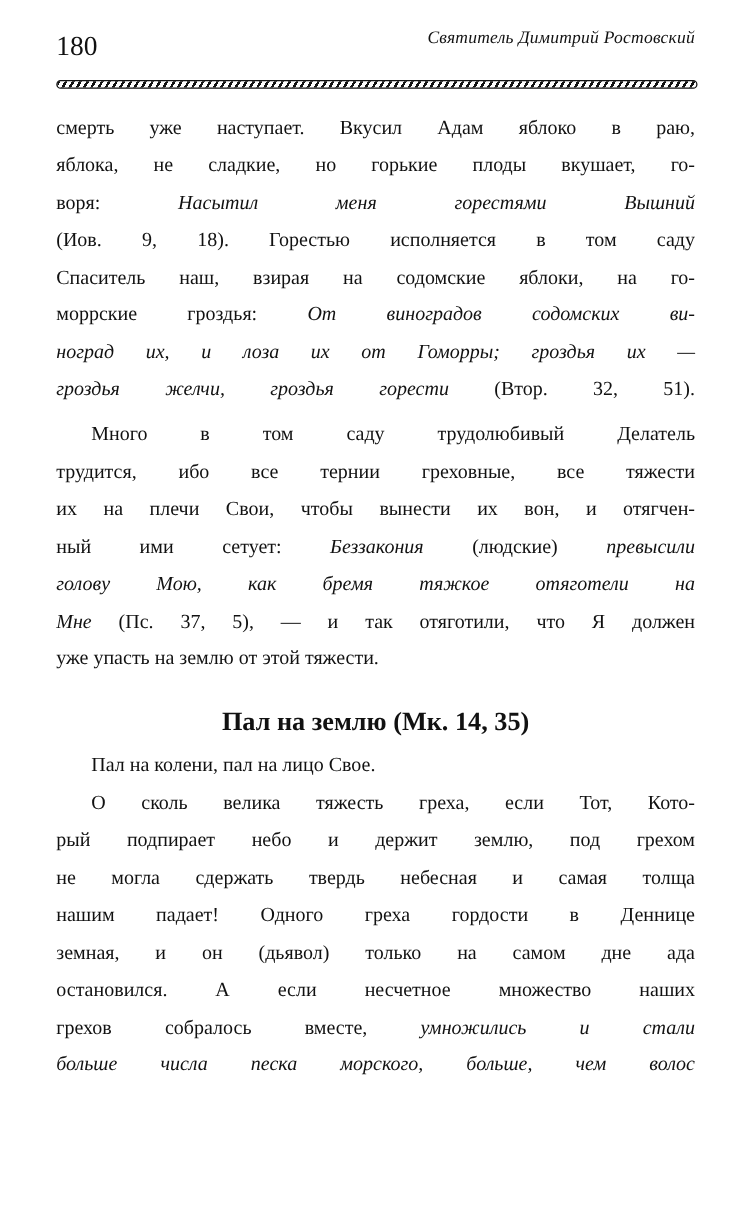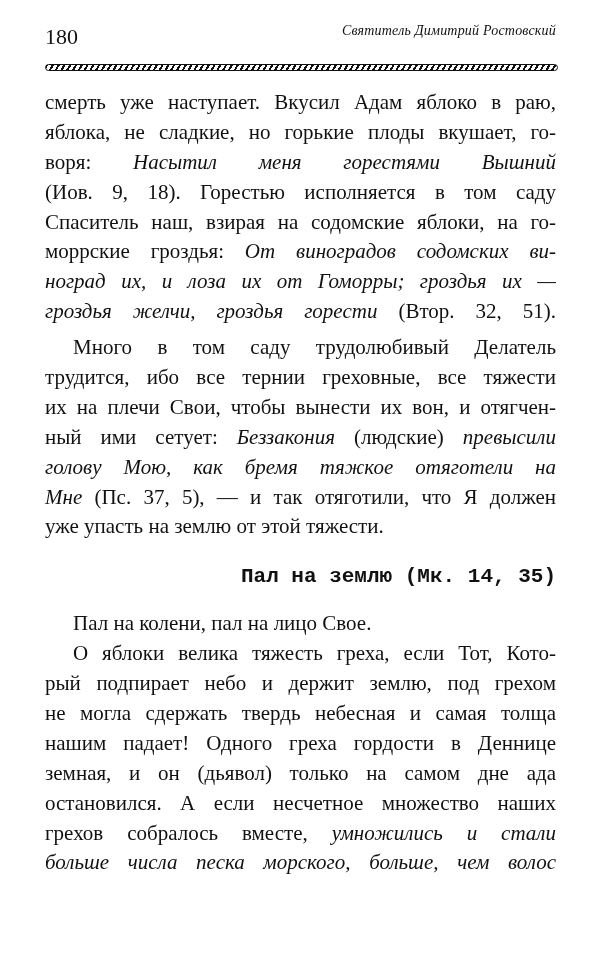--- a/index.html
+++ b/index.html
@@ -6,27 +6,27 @@
     body { width: 600px; height: 971px; overflow: hidden; position: relative;
            font-family: "DejaVu Serif", "Liberation Serif", serif; color: #111; }
     .header { position: absolute; left: 45px; right: 44px; top: 20px; height: 34px; }
     .page-num { position: absolute; left: 0; top: 4px; font-size: 22px; font-family: "Liberation Serif", serif; }
     .running-title { position: absolute; right: 0; top: 3px; font-size: 14px; font-style: italic;
                      font-family: "Liberation Serif", serif; letter-spacing: 0.2px; }
     .rope { position: absolute; left: 45px; right: 42px; top: 64px; height: 7px; border-radius: 4px;
             border: 1px solid #111; box-sizing: border-box;
             background: repeating-linear-gradient(120deg, #111 0 2px, #fff 2px 5px); }
     .content { position: absolute; left: 45px; right: 44px; top: 88px; }
-    .line { font-size: 21px; line-height: 29.9px; height: 29.9px; white-space: nowrap;
+    .line { font-size: 16px; line-height: 29.9px; height: 29.9px; white-space: nowrap;
             text-align: justify; text-align-last: justify; font-family: "Liberation Serif", serif; }
     .line.last { text-align-last: left; }
     .indent { padding-left: 28px; }
     .it { font-style: italic; }
-    .heading { font-size: 21px; font-weight: bold; text-align: right; height: 34px; line-height: 34px;
-               margin-top: 18px; margin-bottom: 15px; font-family: Liberation Mono, monospace; }
+    .heading { font-size: 21px; font-weight: bold; text-align: center; height: 34px; line-height: 34px;
+               margin-top: 18px; margin-bottom: 4px; font-family: Liberation Serif, serif; }
     .para-gap { height: 6px; }
   </style>
 </head>
 <body>
 
 <div class="header">
   <span class="page-num">180</span>
   <span class="running-title">Святитель Димитрий Ростовский</span>
 </div>
 <div class="rope"></div>
@@ -50,21 +50,21 @@
       <div class="line"><span>ный ими сетует: </span><span class="it">Беззакония</span><span> (людские) </span><span class="it">превысили</span></div>
       <div class="line"><span class="it">голову Мою, как бремя тяжкое отяготели на</span></div>
       <div class="line"><span class="it">Мне</span><span> (Пс. 37, 5), — и так отяготили, что Я должен</span></div>
       <div class="line last"><span>уже упасть на землю от этой тяжести.</span></div>
     </div>
   <div class="heading">Пал на землю (Мк. 14, 35)</div>
   <div>
       <div class="line indent last"><span>Пал на колени, пал на лицо Свое.</span></div>
     </div>
   <div>
-      <div class="line indent"><span>О яблоки велика тяжесть греха, если Тот, Кото-</span></div>
+      <div class="line indent"><span>О сколь велика тяжесть греха, если Тот, Кото-</span></div>
       <div class="line"><span>рый подпирает небо и держит землю, под грехом</span></div>
       <div class="line"><span>не могла сдержать твердь небесная и самая толща</span></div>
       <div class="line"><span>нашим падает! Одного греха гордости в Деннице</span></div>
       <div class="line"><span>земная, и он (дьявол) только на самом дне ада</span></div>
       <div class="line"><span>остановился. А если несчетное множество наших</span></div>
       <div class="line"><span>грехов собралось вместе, </span><span class="it">умножились и стали</span></div>
       <div class="line"><span class="it">больше числа песка морского, больше, чем волос</span></div>
     </div>
 </div>
 

